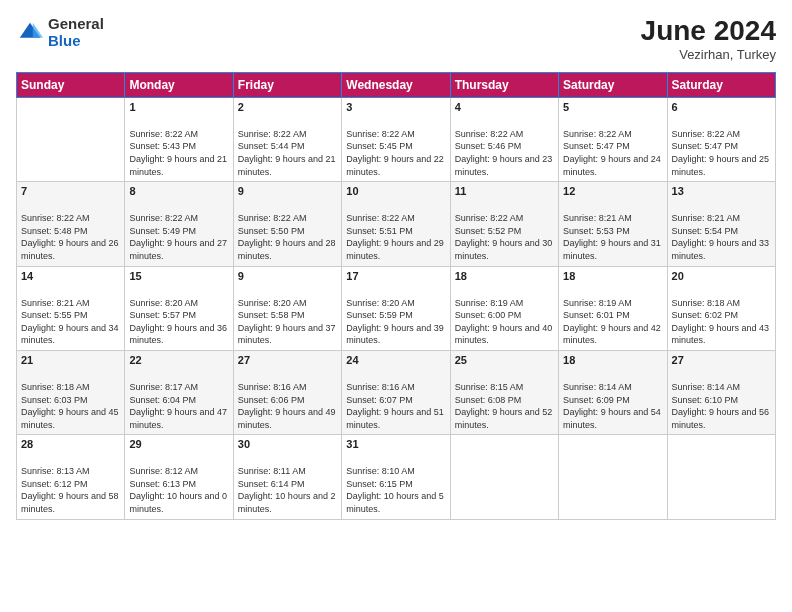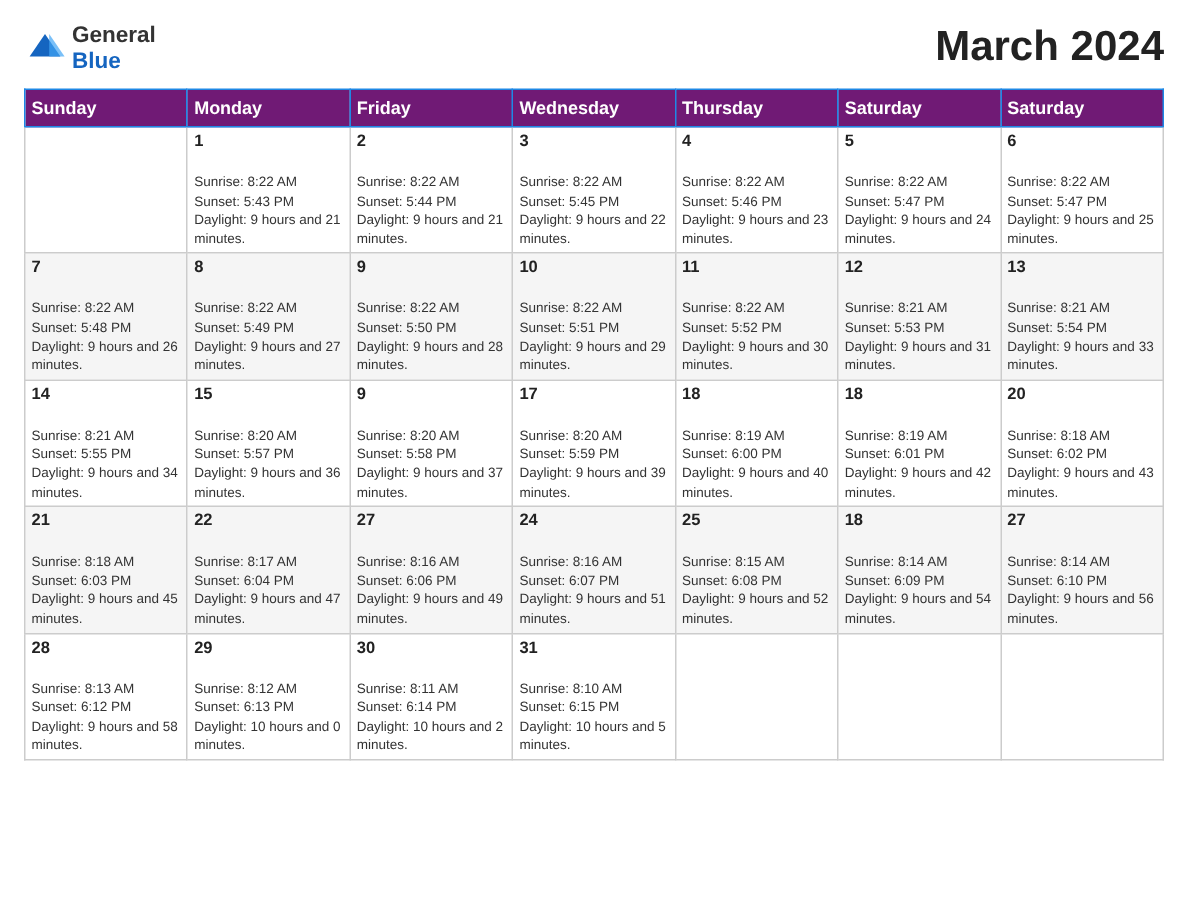--- a/index.html
+++ b/index.html
@@ -53,21 +53,21 @@
     .location {
       font-size: 13px;
       color: #444;
     }
     table {
       width: 100%;
       border-collapse: collapse;
       table-layout: fixed;
     }
     thead tr th {
-      background: #701a75;
+      background: #be185d;
       color: #fff;
       font-size: 12px;
       font-weight: bold;
       padding: 5px 4px;
       text-align: left;
       border: 1px solid #1e88e5;
     }
     tbody tr td {
       border: 1px solid #ccc;
       vertical-align: top;
@@ -108,21 +108,22 @@
       <svg class="logo-icon" viewBox="0 0 30 30" xmlns="http://www.w3.org/2000/svg">
         <polygon points="15,4 26,20 4,20" fill="#1565c0"></polygon>
         <polygon points="18,4 29,20 18,20" fill="#42a5f5" opacity="0.7"></polygon>
       </svg>
       <div class="logo-text">
         <span>General</span>
         <span>Blue</span>
       </div>
     </div>
     <div class="title-block">
-      <div class="month-title">March 2024</div>
+      <div class="month-title">June 2024</div>
+      <div class="location">Vezirhan, Turkey</div>
     </div>
   </div>
 
   <table>
     <thead>
       <tr>
       <th>Sunday</th>
           <th>Monday</th>
           <th>Friday</th>
           <th>Wednesday</th>

